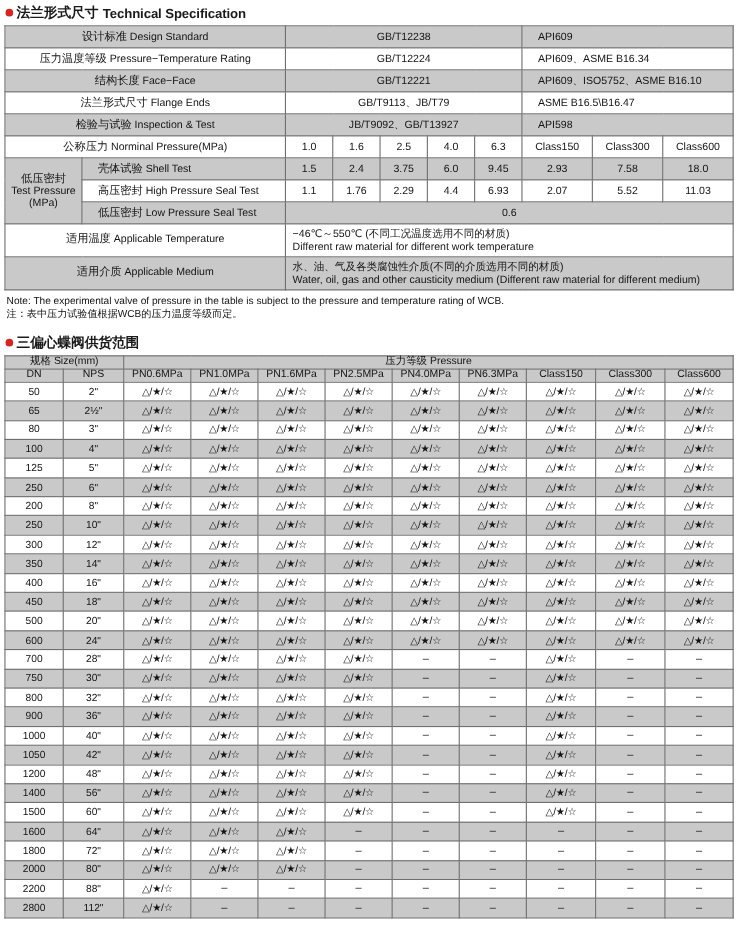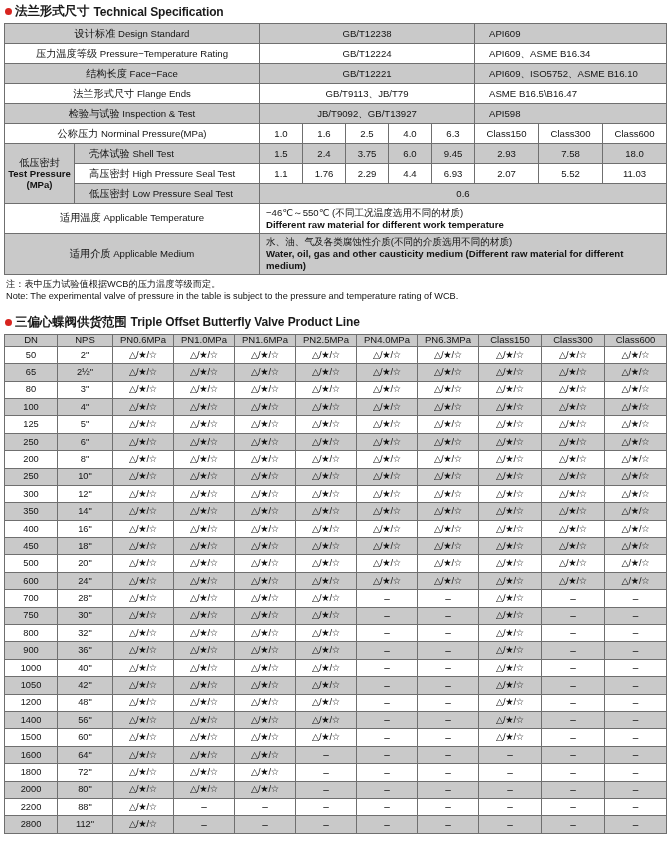--- a/index.html
+++ b/index.html
@@ -45,21 +45,21 @@
   .white { background: #ffffff; }
   .lbl { }
   .left { text-align: left; padding-left: 14px; }
 
   
   #spec-table td { height: 20px; }
   #spec-table .zh { font-size: 10.2px; }
   #spec-table .two-line { line-height: 1.25; padding: 2px 6px; height: 30px; }
   .stack { display: block; }
   .stack .l1 { display: block; }
-  .stack .l2 { display: block; font-weight: bold; }
+  .stack .l2 { display: block; }
 
   
   .note {
     font-size: 9.2px; line-height: 1.3; padding: 4px 2px 2px 2px;
     color: #101010;
   }
   .note div { white-space: nowrap; }
 
   
   #prod-table td { height: 17.4px; font-size: 9.3px; }
@@ -213,46 +213,55 @@
           <span class="stack">
             <span class="l1">水、油、气及各类腐蚀性介质(不同的介质选用不同的材质)</span>
             <span class="l2">Water, oil, gas and other causticity medium (Different raw material for different medium)</span>
           </span>
         </td>
       </tr>
     </tbody>
   </table>
 
   <div class="note">
+    <div>Note: The experimental valve of pressure in the table is subject to the pressure and temperature rating of WCB.</div>
     <div>注：表中压力试验值根据WCB的压力温度等级而定。</div>
-    <div>Note: The experimental valve of pressure in the table is subject to the pressure and temperature rating of WCB.</div>
   </div>
 
   <div class="sec-head" style="margin-top:6px">
     <span class="dot"></span>
     <span class="zh">三偏心蝶阀供货范围</span>
-    <span class="en">Triple Offset Butterfly Valve Product Line</span>
   </div>
 
   <table id="prod-table">
     <colgroup>
       <col style="width:53px">
         <col style="width:55px">
       <col style="width:61px">
         <col style="width:61px">
         <col style="width:61px">
       <col style="width:61px">
         <col style="width:61px">
         <col style="width:61px">
       <col style="width:63px">
         <col style="width:63px">
         <col style="width:62px">
     </colgroup>
     <thead>
       <tr>
+        <th class="grey hdr" colspan="2">
+          <span class="zh">规格</span>
+          <span>Size(mm)</span>
+        </th>
+        <th class="grey hdr" colspan="9">
+          <span class="zh">压力等级</span>
+          <span>Pressure</span>
+        </th>
+      </tr>
+      <tr>
         <th class="grey hdr">DN</th>
         <th class="grey hdr">NPS</th>
         <th class="grey hdr">PN0.6MPa</th>
         <th class="grey hdr">PN1.0MPa</th>
         <th class="grey hdr">PN1.6MPa</th>
         <th class="grey hdr">PN2.5MPa</th>
         <th class="grey hdr">PN4.0MPa</th>
         <th class="grey hdr">PN6.3MPa</th>
         <th class="grey hdr">Class150</th>
         <th class="grey hdr">Class300</th>

